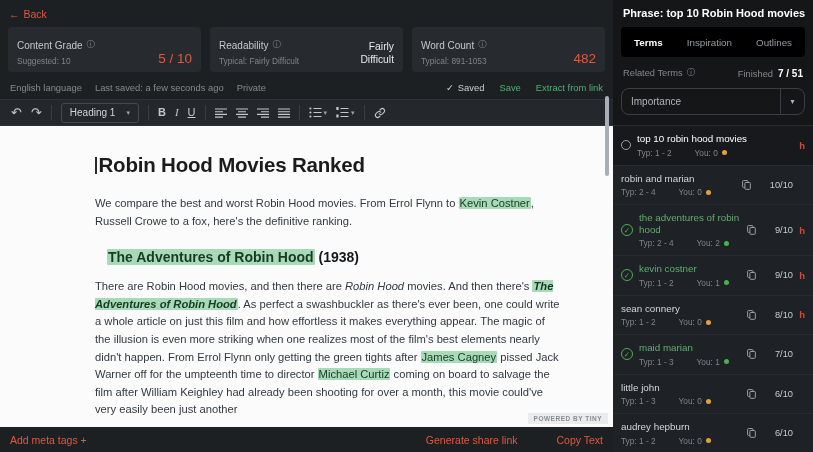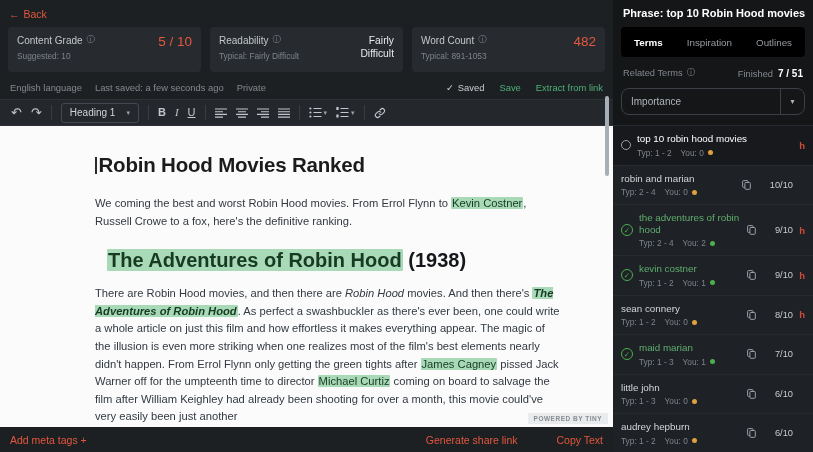--- a/index.html
+++ b/index.html
@@ -6,21 +6,21 @@
   html, body { width: 813px; height: 452px; overflow: hidden; }
   body { font-family: "Liberation Sans", sans-serif; background: #1d2023; }
   .app { display: flex; width: 813px; height: 452px; }
 
   
   .main { width: 613px; display: flex; flex-direction: column; background: #1d2023; position: relative; }
   .topbar { padding: 4px 9px 2px; }
   .back-link { color: #e4573d; font-size: 10.5px; cursor: pointer; display: inline-flex; gap: 4px; align-items: center; }
 
   .stats-row { display: flex; gap: 9px; padding: 3px 8px 7px; }
-  .stat-card { flex: 1; background: #272b2f; border-radius: 4px; padding: 7px 9px 6px; display: flex; justify-content: space-between; align-items: flex-start; height: 45px; }
+  .stat-card { flex: 1; background: #272b2f; border-radius: 4px; padding: 7px 9px 6px; display: flex; justify-content: space-between; align-items: flex-end; height: 45px; }
   .sc-label-row { display: flex; gap: 4px; align-items: center; }
   .sc-label { font-size: 10px; color: #c3c8cd; white-space: nowrap; }
   .info-ic { font-size: 8.5px; color: #7e848b; cursor: pointer; }
   .sc-sub { font-size: 8.3px; color: #7e848b; margin-top: 5px; white-space: nowrap; }
   .sc-value { font-size: 13.5px; color: #e4573d; white-space: nowrap; }
   .sc-value.plain { font-size: 10.3px; color: #e6e9eb; text-align: right; width: 52px; line-height: 13px; white-space: normal; }
 
   .meta-row { display: flex; align-items: center; gap: 13px; padding: 3px 10px 6px; font-size: 9.4px; color: #84898f; }
   .meta-item { white-space: nowrap; }
   .meta-right { margin-left: auto; display: flex; gap: 15px; align-items: center; }
@@ -35,21 +35,21 @@
   .tb-sep { width: 1px; height: 15px; background: #3a3e43; }
   .heading-select { display: flex; align-items: center; gap: 11px; border: 1px solid #45494f; border-radius: 3px; height: 20px; padding: 0 8px; font-size: 10px; color: #d0d4d8; cursor: pointer; }
   .chev { font-size: 7px; color: #9aa0a6; }
   .ic-btn { display: inline-flex; align-items: center; gap: 2px; cursor: pointer; }
 
   .editor { flex: 1; background: #fbfbfc; position: relative; overflow: hidden; }
   .editor-content { padding: 27px 53px 0 95px; }
   .caret { display: inline-block; width: 1.5px; height: 17px; background: #2a2a2a; margin-right: 2px; vertical-align: -2px; }
   .doc-title { font-size: 20.5px; font-weight: 700; color: #1b1b1b; margin-bottom: 18px; letter-spacing: -0.2px; }
   .doc-para { font-size: 11.2px; line-height: 17.6px; color: #323940; margin-bottom: 14px; }
-  .doc-h2 { font-size: 20px; font-weight: 700; color: #15171a; margin: 19px 0 13px; padding-left: 12px; }
+  .doc-h2 { font-size: 14px; font-weight: 700; color: #15171a; margin: 19px 0 13px; padding-left: 12px; }
   .hl { background: #a9dab8; color: #163a22; padding: 0 1px; border-radius: 1px; }
   .it { font-style: italic; }
   .bd { font-weight: 700; }
   .powered-badge { position: absolute; right: 5px; bottom: 3px; background: #e9ebec; color: #878d94; font-size: 6.5px; letter-spacing: 0.5px; padding: 2px 6px; font-weight: 700; }
   .scroll-thumb { position: absolute; right: 4px; top: 96px; width: 4px; height: 80px; background: #a8aeb5; border-radius: 2px; z-index: 5; }
 
   .bottombar { height: 25px; display: flex; align-items: center; padding: 0 10px; font-size: 10.5px; background: #1d2023; }
   .bb-left { color: #e4573d; cursor: pointer; }
   .bb-right { margin-left: auto; display: flex; gap: 24px; }
   .bb-link { color: #e4573d; cursor: pointer; white-space: nowrap; padding-left: 15px; }
@@ -70,21 +70,21 @@
   .terms-list { flex: 1; overflow: hidden; border-top: 1px solid #26292d; }
   .term-row { display: flex; align-items: center; padding: 7px 8px; border-bottom: 1px solid #26292d; background: #1e2125; cursor: pointer; }
   .term-row.selected { background: #17191c; }
   .term-status { flex: none; margin-right: 6px; }
   .term-status.open { width: 10px; height: 10px; border: 1.3px solid #9aa0a6; border-radius: 50%; }
   .term-status.done { width: 12px; height: 12px; border: 1.3px solid #4caf50; border-radius: 50%; color: #4caf50; font-size: 7.5px; display: flex; align-items: center; justify-content: center; }
   .term-main { flex: 1; min-width: 0; padding-right: 4px; }
   .term-name { font-size: 9.8px; color: #d3d7db; line-height: 11.5px; }
   .term-name.found { color: #5fae6f; }
   .term-row.selected .term-name { color: #ffffff; }
-  .term-sub { display: flex; align-items: center; gap: 9px; font-size: 8.3px; color: #7f858b; margin-top: 3px; }
+  .term-sub { display: flex; align-items: center; gap: 23px; font-size: 8.3px; color: #7f858b; margin-top: 3px; }
   .you-wrap { display: flex; align-items: center; gap: 4px; }
   .dot { width: 5px; height: 5px; border-radius: 50%; flex: none; }
   .dot.orange { background: #e0a23e; }
   .dot.green { background: #4caf50; }
   .score { display: flex; align-items: center; gap: 19px; font-size: 9.3px; color: #c6cbd0; flex: none; }
   .h-mark { width: 9px; text-align: right; color: #cf4b3b; font-size: 9.5px; font-weight: 700; flex: none; margin-left: 3px; }
 </style>
 </head>
 <body>
 
@@ -202,21 +202,21 @@
           <svg width="12" height="12" viewBox="0 0 24 24" fill="none" stroke="#c2c7cd" stroke-width="2.2" stroke-linecap="round">
             <path d="M10.5 13.5a4.5 4.5 0 0 0 6.4.4l3-3a4.5 4.5 0 0 0-6.4-6.4l-1.6 1.6"></path>
             <path d="M13.5 10.5a4.5 4.5 0 0 0-6.4-.4l-3 3a4.5 4.5 0 0 0 6.4 6.4l1.6-1.6"></path>
           </svg>
         </span>
     </div>
 
     <div class="editor">
       <div class="editor-content">
         <h1 class="doc-title"><span class="caret"></span><span>Robin Hood Movies Ranked</span></h1>
-        <p class="doc-para"><span class="">We coming the best and worst Robin Hood movies. From Errol Flynn to </span><span class="hl ">Kevin Costner</span><span class="">, Russell Crowe to a fox, here's the definitive ranking.</span></p>
+        <p class="doc-para"><span class="">We compare the best and worst Robin Hood movies. From Errol Flynn to </span><span class="hl ">Kevin Costner</span><span class="">, Russell Crowe to a fox, here's the definitive ranking.</span></p>
         <h2 class="doc-h2"><span class="hl ">The Adventures of Robin Hood</span><span class=""> (1938)</span></h2>
         <p class="doc-para"><span class="">There are Robin Hood movies, and then there are </span><span class="it ">Robin Hood</span><span class=""> movies. And then there's </span><span class="hl it bd">The Adventures of Robin Hood</span><span class="">. As perfect a swashbuckler as there's ever been, one could write a whole article on just this film and how effortless it makes everything appear. The magic of the illusion is even more striking when one realizes most of the film's best elements nearly didn't happen. From Errol Flynn only getting the green tights after </span><span class="hl ">James Cagney</span><span class=""> pissed Jack Warner off for the umpteenth time to director </span><span class="hl ">Michael Curtiz</span><span class=""> coming on board to salvage the film after William Keighley had already been shooting for over a month, this movie could've very easily been just another</span></p>
       </div>
       <span class="powered-badge">POWERED BY TINY</span>
     </div>
 
     <div class="scroll-thumb"></div>
 
     <div class="bottombar">
       <span class="bb-left">Add meta tags +</span>

